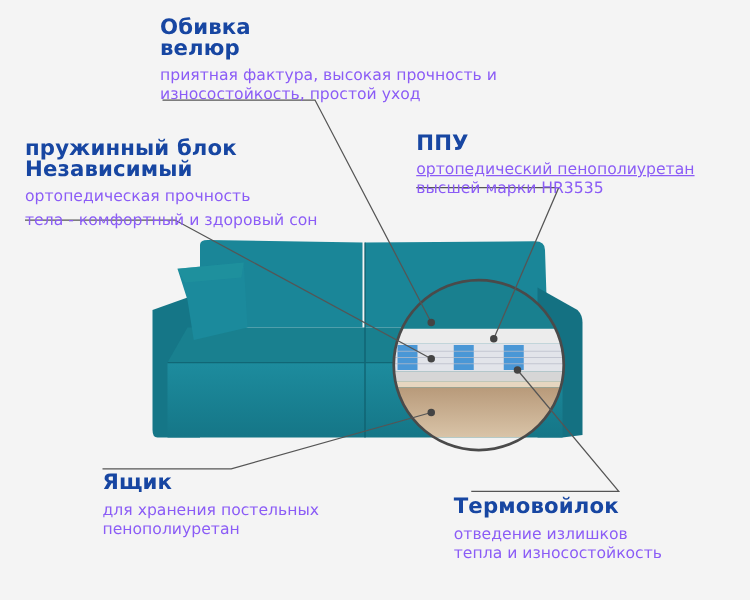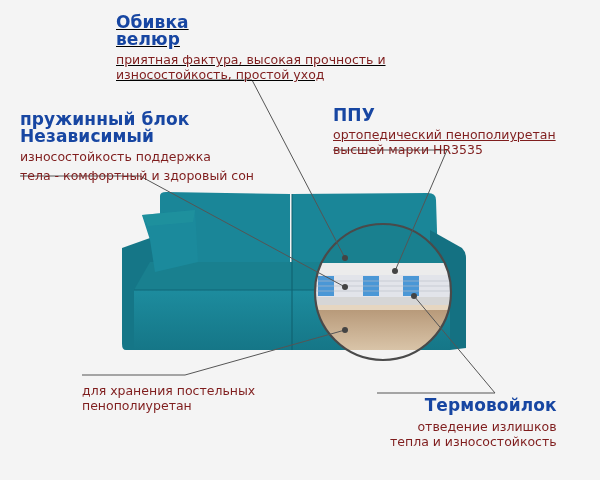--- a/index.html
+++ b/index.html
@@ -1,21 +1,21 @@
 <!DOCTYPE html>
 <html><head>
 <meta charset="utf-8">
 <style>
   html, body { margin:0; padding:0; }
   body { width:600px; height:480px; background:#f4f4f4; position:relative; overflow:hidden;
          font-family:"DejaVu Sans","Liberation Sans",sans-serif; }
   .art { position:absolute; left:0; top:0; width:600px; height:480px; }
   .callout { position:absolute; }
   .callout .title { color:#1746a2; font-weight:bold; font-size:17px; line-height:17px; letter-spacing:0.1px; }
-  .callout .desc { color:#7f1d1d; font-size:12.5px; line-height:15px; margin-top:4px; white-space:nowrap; }
+  .callout .desc { color:#8b5cf6; font-size:12.5px; line-height:15px; margin-top:4px; white-space:nowrap; }
 </style>
 </head>
 <body>
 
 <svg class="art" viewBox="0 0 600 480" xmlns="http://www.w3.org/2000/svg">
   <defs>
     <clipPath id="lens">
         <circle cx="383" cy="292" r="68"></circle>
       </clipPath>
     <linearGradient id="fab" x1="0" y1="0" x2="0" y2="1">
@@ -89,42 +89,43 @@
   </g>
   <g fill="#444">
     <circle cx="345" cy="258" r="3"></circle>
     <circle cx="345" cy="287" r="3"></circle>
     <circle cx="395" cy="271" r="3"></circle>
     <circle cx="345" cy="330" r="3"></circle>
     <circle cx="414" cy="296" r="3"></circle>
   </g>
 </svg>
 
-<div class="callout" style="left:116px; top:14px;text-decoration:underline;">
+<div class="callout" style="left:128px; top:14px;">
   <div class="title">Обивка</div>
   <div class="title">велюр</div>
   <div class="desc" style="margin-top:4px;">приятная фактура, высокая прочность и</div>
   <div class="desc" style="margin-top:0;">износостойкость, простой уход</div>
 </div>
 
 <div class="callout" style="left:20px; top:111px;">
   <div class="title">пружинный блок</div>
   <div class="title">Независимый</div>
-  <div class="desc">износостойкость поддержка</div>
+  <div class="desc">ортопедическая прочность</div>
   <div class="desc" style="margin-top:4px;">тела - комфортный и здоровый сон</div>
 </div>
 
 <div class="callout" style="left:333px; top:107px;">
   <div class="title">ППУ</div>
   <div class="desc" style="margin-top:3px;text-decoration:underline;">ортопедический пенополиуретан</div>
   <div class="desc" style="margin-top:0;">высшей марки HR3535</div>
 </div>
 
 <div class="callout" style="left:82px; top:378px;">
+  <div class="title">Ящик</div>
   <div class="desc" style="margin-top:5px;">для хранения постельных</div>
   <div class="desc" style="margin-top:0;">пенополиуретан</div>
 </div>
 
-<div class="callout" style="left:390px; top:397px;text-align:right;">
+<div class="callout" style="left:363px; top:397px;">
   <div class="title">Термовойлок</div>
   <div class="desc" style="margin-top:5px;">отведение излишков</div>
   <div class="desc" style="margin-top:0;">тепла и износостойкость</div>
 </div>
 
 </body></html>

